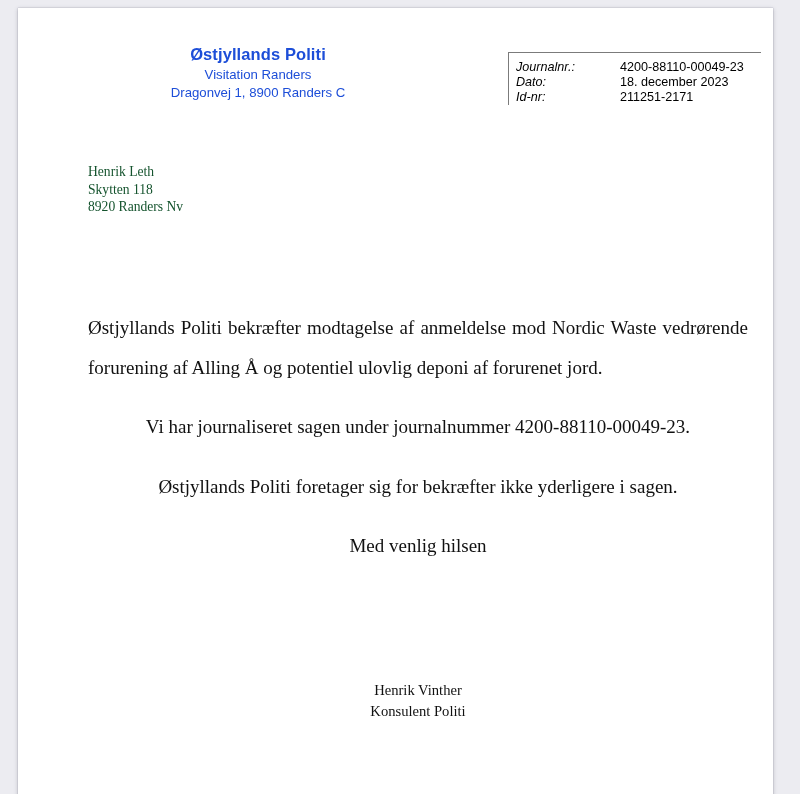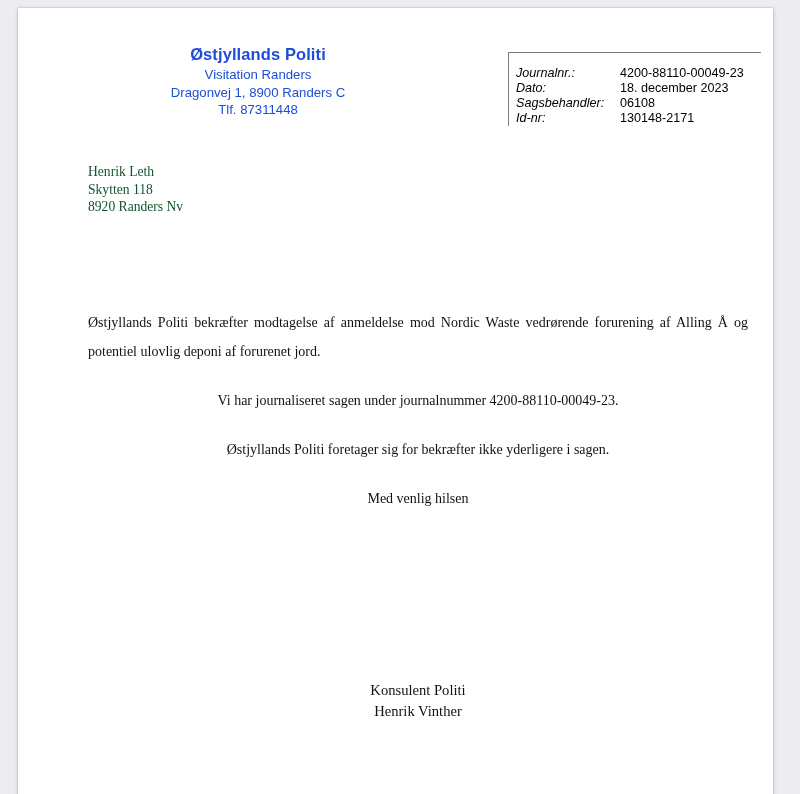--- a/index.html
+++ b/index.html
@@ -56,21 +56,21 @@
     width: 252px;
     border-top: 1.4px solid #7b7b7b;
     border-left: 1.4px solid #7b7b7b;
     font-family: "Liberation Sans", "DejaVu Sans", sans-serif;
     font-size: 12.6px;
     color: #000;
   }
   #meta table {
     border-collapse: collapse;
     width: 100%;
-    margin-top: 12px;
+    margin-top: 6px;
   }
   #meta td {
     padding: 0.6px 0 0.6px 0;
     vertical-align: baseline;
     white-space: nowrap;
   }
   #meta td.label {
     font-style: italic;
     padding-left: 7px;
     width: 104px;
@@ -88,21 +88,21 @@
     line-height: 1.30;
     color: #14532d;
   }
 
   
   #body-text {
     position: absolute;
     left: 70px;
     top: 300px;
     width: 660px;
-    font-size: 14px;
+    font-size: 19px;
     line-height: 2.08;
     color: #111;
     text-align: justify;
   }
   #body-text p {
     margin: 0 0 20px 0;
   }
   #body-text p:last-child {
     margin-bottom: 12px;
   }
@@ -124,57 +124,52 @@
 </style>
 </head>
 <body>
 
 <div id="page">
 
   <div id="letterhead">
     <div class="org">Østjyllands Politi</div>
     <div class="sub">Visitation Randers</div>
     <div class="sub">Dragonvej 1, 8900 Randers C</div>
-    <div class="sub">Tlf. 87311448</div>
   </div>
 
   <div id="meta">
     <table>
       <tbody>
         <tr>
           <td class="label">Journalnr.:</td>
           <td class="value">4200-88110-00049-23</td>
         </tr>
         <tr>
           <td class="label">Dato:</td>
           <td class="value">18. december 2023</td>
         </tr>
         <tr>
-          <td class="label">Sagsbehandler:</td>
-          <td class="value">06108</td>
-        </tr>
-        <tr>
           <td class="label">Id-nr:</td>
-          <td class="value">130148-2171</td>
+          <td class="value">211251-2171</td>
         </tr>
       </tbody>
     </table>
   </div>
 
   <div id="recipient">
     <div>Henrik Leth</div>
     <div>Skytten 118</div>
     <div>8920 Randers Nv</div>
   </div>
 
   <div id="body-text">
     <p>Østjyllands Politi bekræfter modtagelse af anmeldelse mod Nordic Waste vedrørende forurening af Alling Å og potentiel ulovlig deponi af forurenet jord.</p>
     <p class="nojust">Vi har journaliseret sagen under journalnummer 4200-88110-00049-23.</p>
     <p class="nojust">Østjyllands Politi foretager sig for bekræfter ikke yderligere i sagen.</p>
     <p class="nojust">Med venlig hilsen</p>
   </div>
 
   <div id="signature">
+    <div>Henrik Vinther</div>
     <div>Konsulent Politi</div>
-    <div>Henrik Vinther</div>
   </div>
 
 </div>
 
 </body></html>

